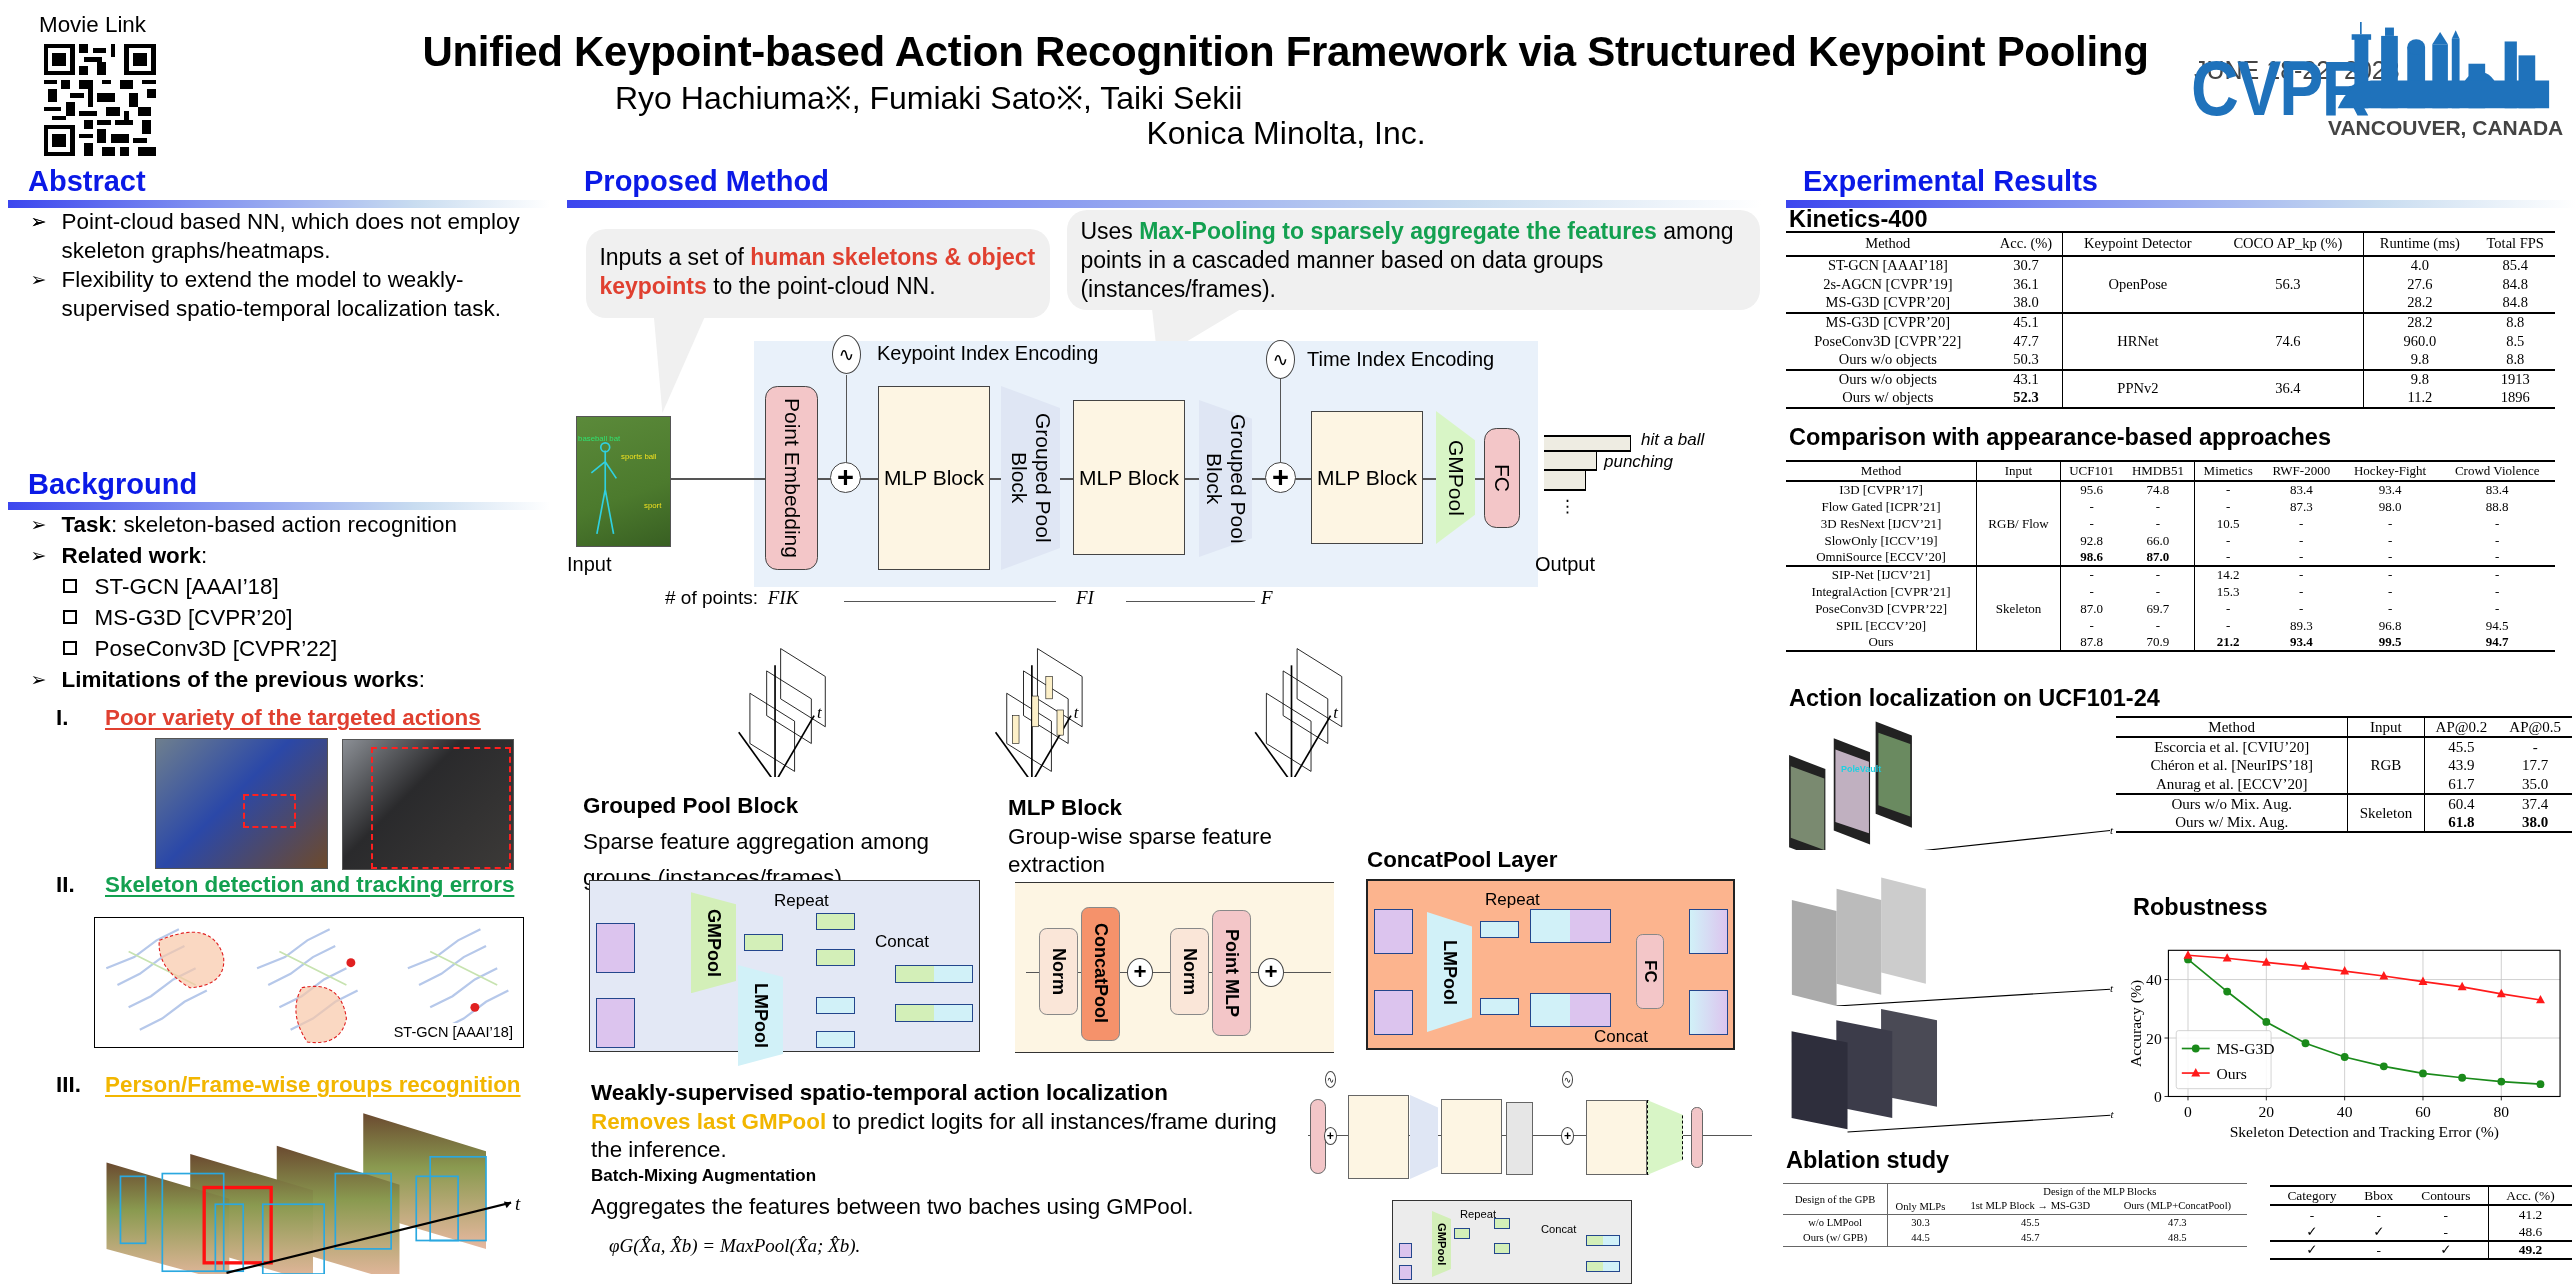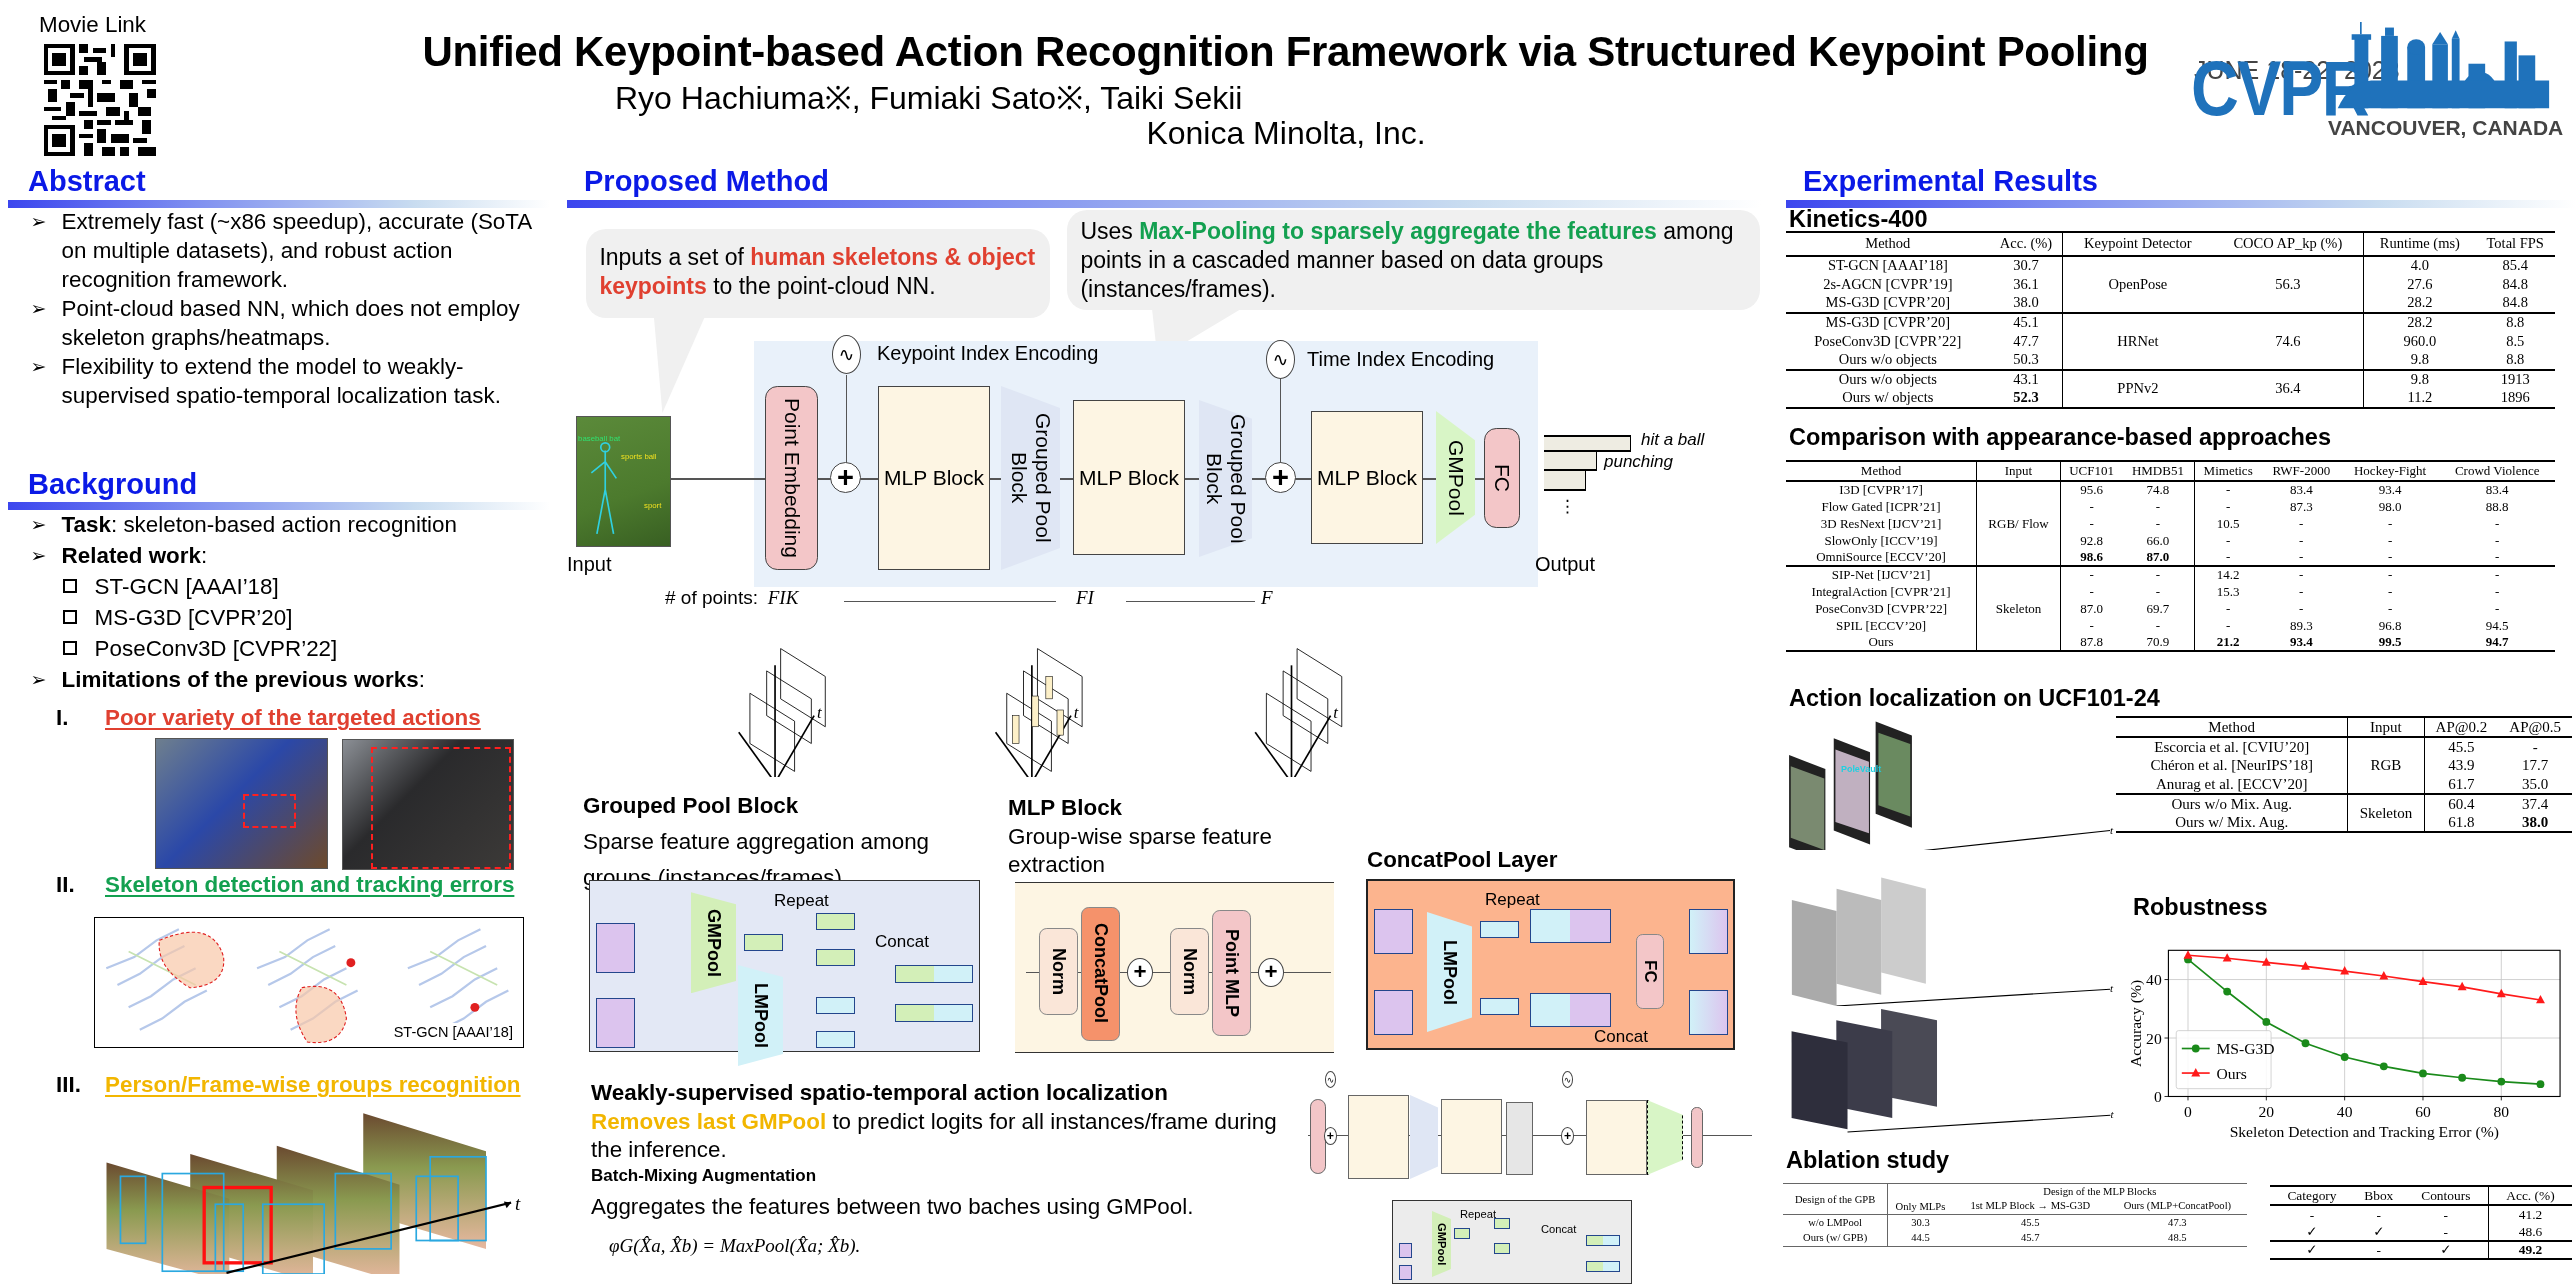--- a/index.html
+++ b/index.html
@@ -147,21 +147,21 @@
         <rect x="325" y="60" width="30" height="95"></rect>
       <path d="M0 155 Q 20 110 60 105 L 380 105 L 380 155 Z"></path>
     </g>
   </svg>
   <div class="abs" style="left:159px;top:94px;font-size:21px;color:#444;font-weight:bold;">VANCOUVER, CANADA</div>
 </div>
 
 <div class="abs sec-title" style="left:28px;top:165px;">Abstract</div>
 <div class="abs sec-bar" style="left:8.4px;top:200px;width:542px;"></div>
 <div class="abs blist" style="left:5.6px;top:207px;width:553px;">
-  <div class="item"><span class="arrow">➢</span><span>Extremely fast (~x86 speedup), accurate (SoTA on multiple datasets), and robust action recognition framework.</span></div>
+  <div class="item"><span class="arrow">➢</span></div>
   <div class="item"><span class="arrow">➢</span><span>Point-cloud based NN, which does not employ skeleton graphs/heatmaps.</span></div>
   <div class="item"><span class="arrow">➢</span><span>Flexibility to extend the model to weakly-supervised spatio-temporal localization task.</span></div>
 </div>
 
 <div class="abs sec-title" style="left:28px;top:468px;">Background</div>
 <div class="abs sec-bar" style="left:8.4px;top:502px;width:542px;"></div>
 <div class="abs blist" style="left:5.6px;top:509px;width:553px;font-size:22.4px;line-height:31px;">
   <div class="item"><span class="arrow">➢</span><b>Task</b><span>: skeleton-based action recognition</span></div>
   <div class="item"><span class="arrow">➢</span><b>Related work</b>:</div>
   <div class="sub"><span class="box"></span><span>ST-GCN [AAAI’18]</span></div>
@@ -649,21 +649,21 @@
         <td>35.0</td>
       </tr>
       <tr class="mid-rule" style="height: 19px;">
         <td class="vr">Ours w/o Mix. Aug.</td>
         <td rowspan="2" class="vr">Skeleton</td>
         <td>60.4</td>
         <td>37.4</td>
       </tr>
       <tr style="height: 19px;">
         <td class="vr">Ours w/ Mix. Aug.</td>
-        <td style="font-weight: normal; margin-left: 20px;">61.8</td>
+        <td style="font-weight: bold; margin-left: 20px;">61.8</td>
         <td style="font-weight: bold;">38.0</td>
       </tr>
     </tbody>
 </table>
 
 <div class="abs subhead" style="left:2133px;top:894px;">Robustness</div>
 <svg class="abs chart-svg" id="robust-chart" style="left:2119px;top:928px;width:457px;height:212px;" viewBox="0 0 818 380">
     <line x1="123.1" x2="123.1" y1="40" y2="302" stroke="#c8c8c8" stroke-width="1.5"></line>
     <line x1="263.5" x2="263.5" y1="40" y2="302" stroke="#c8c8c8" stroke-width="1.5"></line>
     <line x1="403.90000000000003" x2="403.90000000000003" y1="40" y2="302" stroke="#c8c8c8" stroke-width="1.5"></line>

